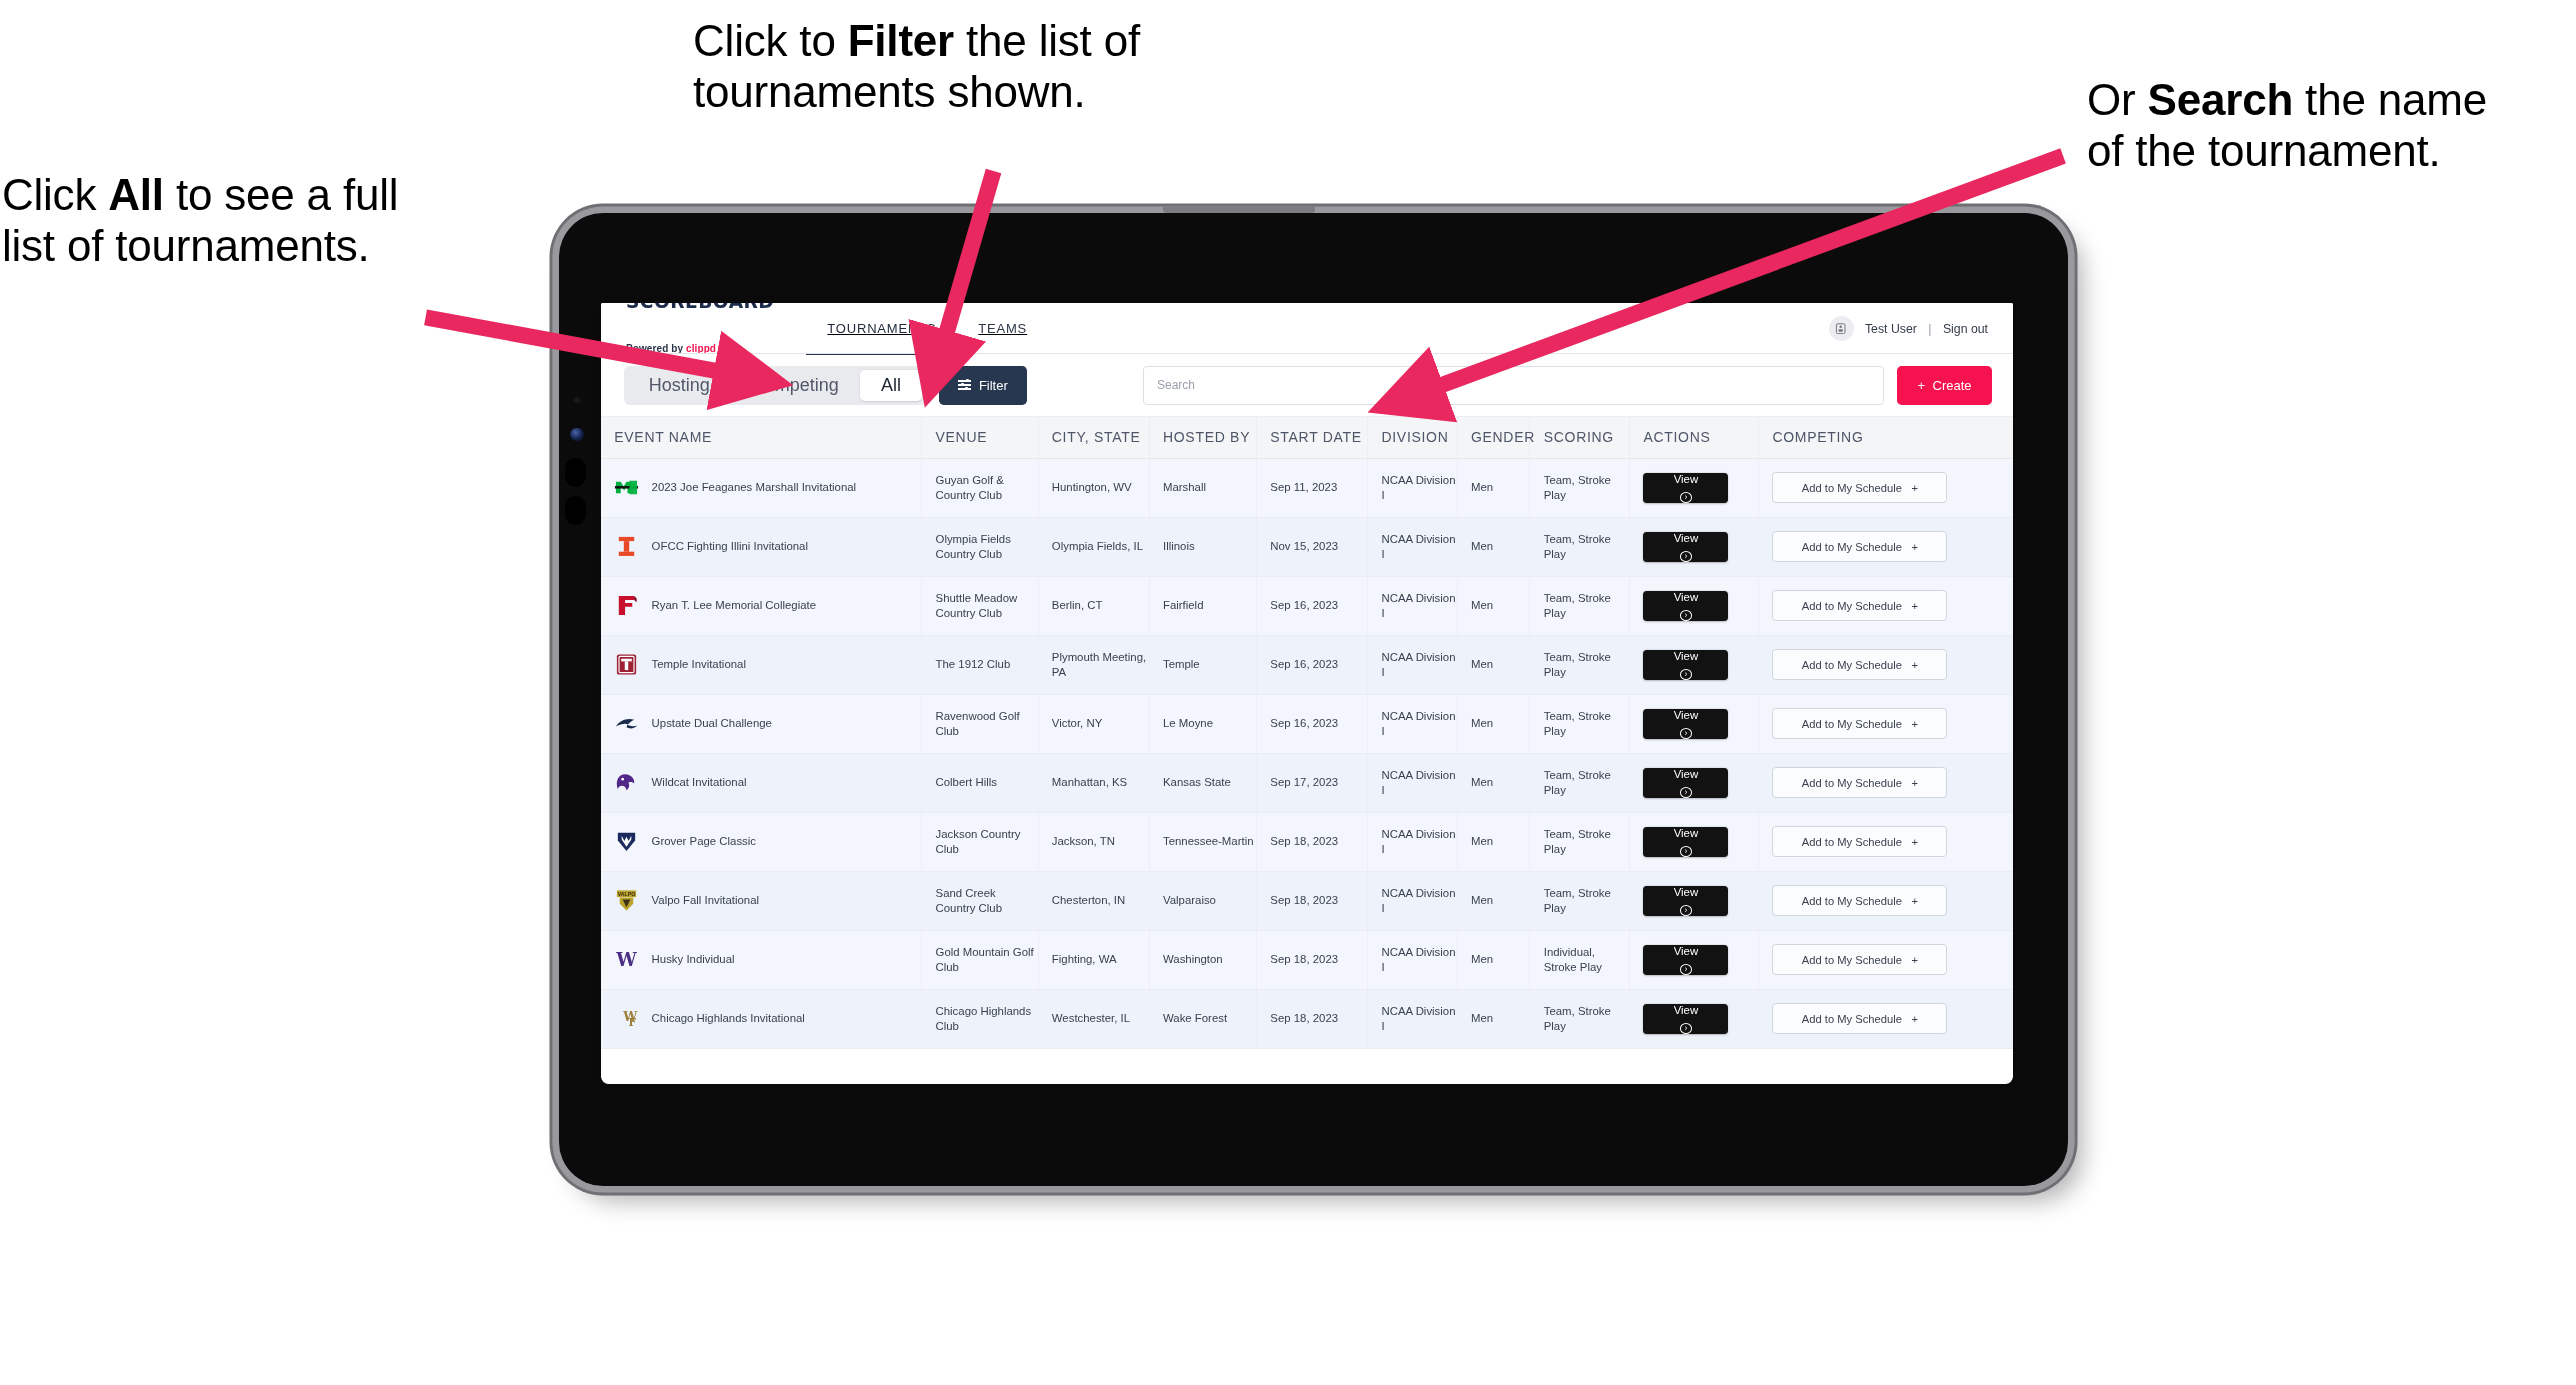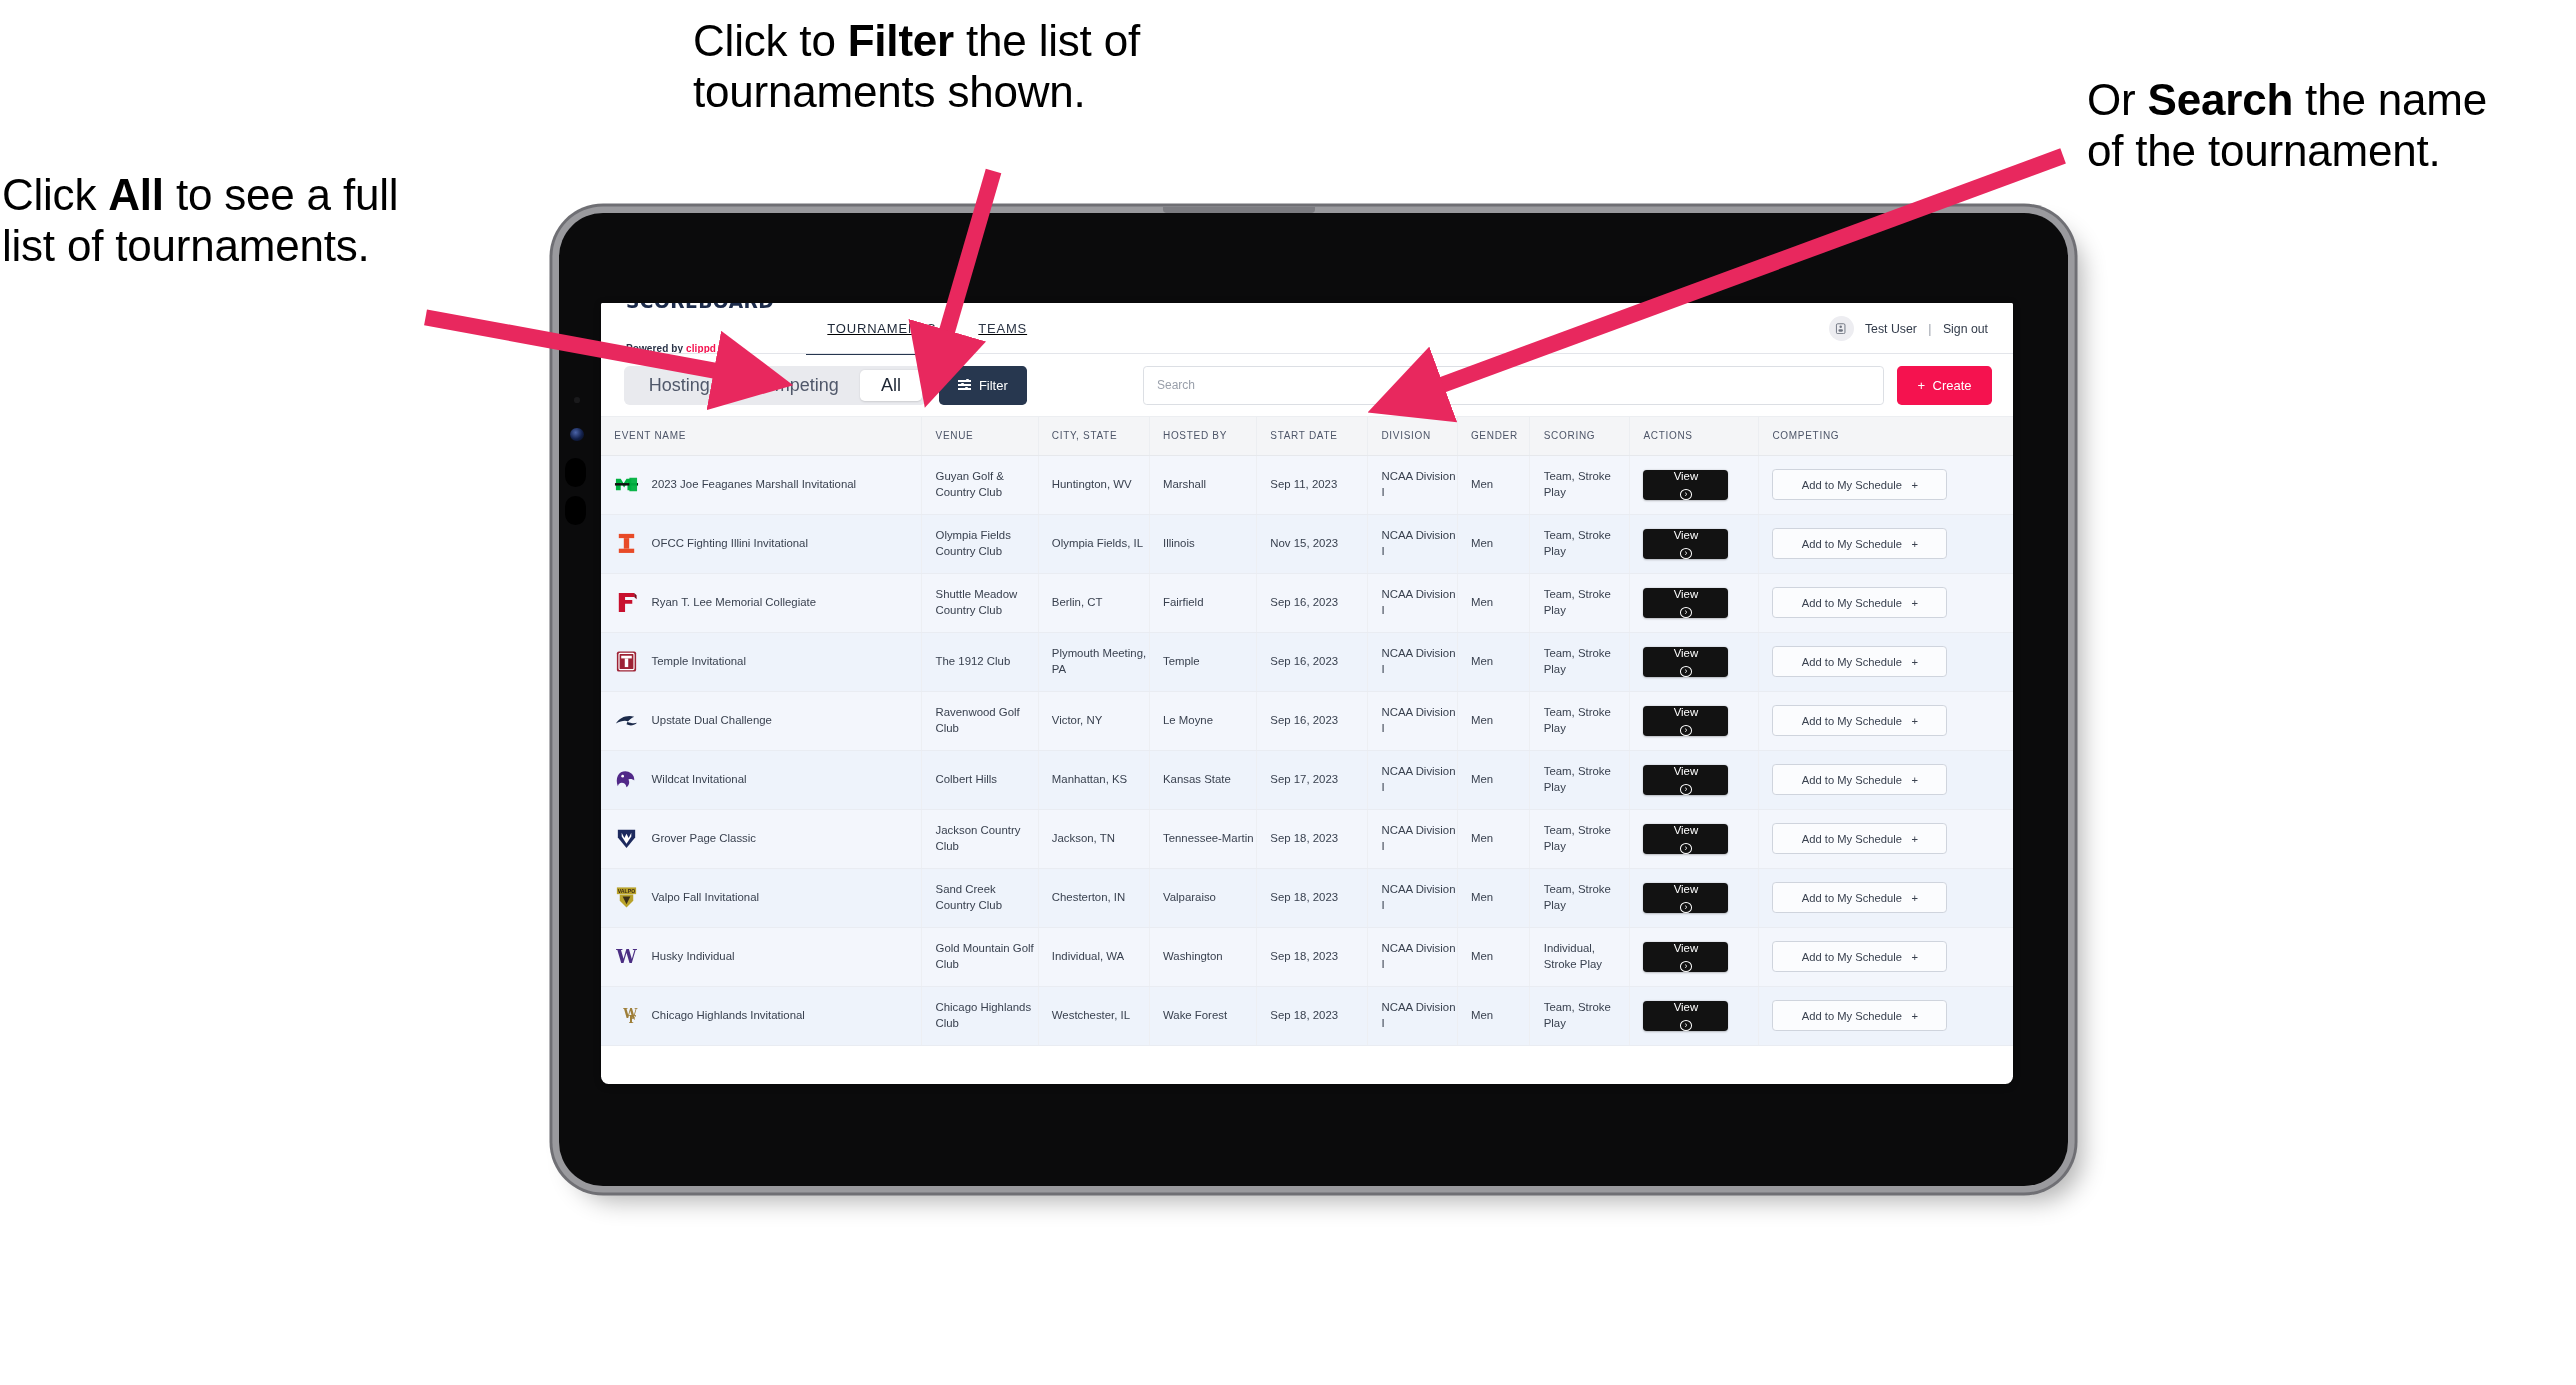--- a/index.html
+++ b/index.html
@@ -157,21 +157,21 @@
   .create-btn {
     display: flex; align-items: center; justify-content: center; gap: 7.6px;
     background: #f5124f; color: #fff; border: none; border-radius: 4.7px;
     height: 39px; width: 95px; font-size: 13px; font-family: inherit;
   }
 
   
   .tbl { width: 100%; border-collapse: collapse; table-layout: fixed; }
   .tbl thead th {
     background: #f4f5f7;
-    font-size: 10px; letter-spacing: 0.7px; color: #4d5568;
+    font-size: 14px; letter-spacing: 0.7px; color: #4d5568;
     font-weight: 400; text-align: left;
     padding: 12.3px 0 12.3px 13.3px; height: 38px;
     border-bottom: 0.9px solid #e6e8ec;
     border-right: 0.9px solid #eceef1;
     white-space: nowrap;
   }
   .tbl thead th:last-child { border-right: none; }
   .tbl tbody td {
     font-size: 11.4px; color: #39414f; vertical-align: middle;
     padding: 9.5px 0 9.5px 13.3px; height: 59px;
@@ -547,21 +547,21 @@
                 <span class="evt">
                   <span class="logo">
                     <svg width="25" height="25" viewBox="0 0 26 26" style="font-size:12px">
                       <text x="13" y="20" font-family="DejaVu Serif, serif" font-size="19" font-weight="700" fill="#4b2e83" text-anchor="middle">W</text>
                     </svg>
                   </span>
                   <span>Husky Individual</span>
                 </span>
               </td>
               <td>Gold Mountain Golf Club</td>
-              <td>Individual, WA</td>
+              <td>Fighting, WA</td>
               <td>Washington</td>
               <td>Sep 18, 2023</td>
               <td>NCAA Division I</td>
               <td>Men</td>
               <td>Individual, Stroke Play</td>
               <td class="col-actions"><button class="btn-view">
                   <span>View</span>
                   <span class="circ">›</span>
                 </button></td>
               <td class="col-competing"><button class="btn-add">

